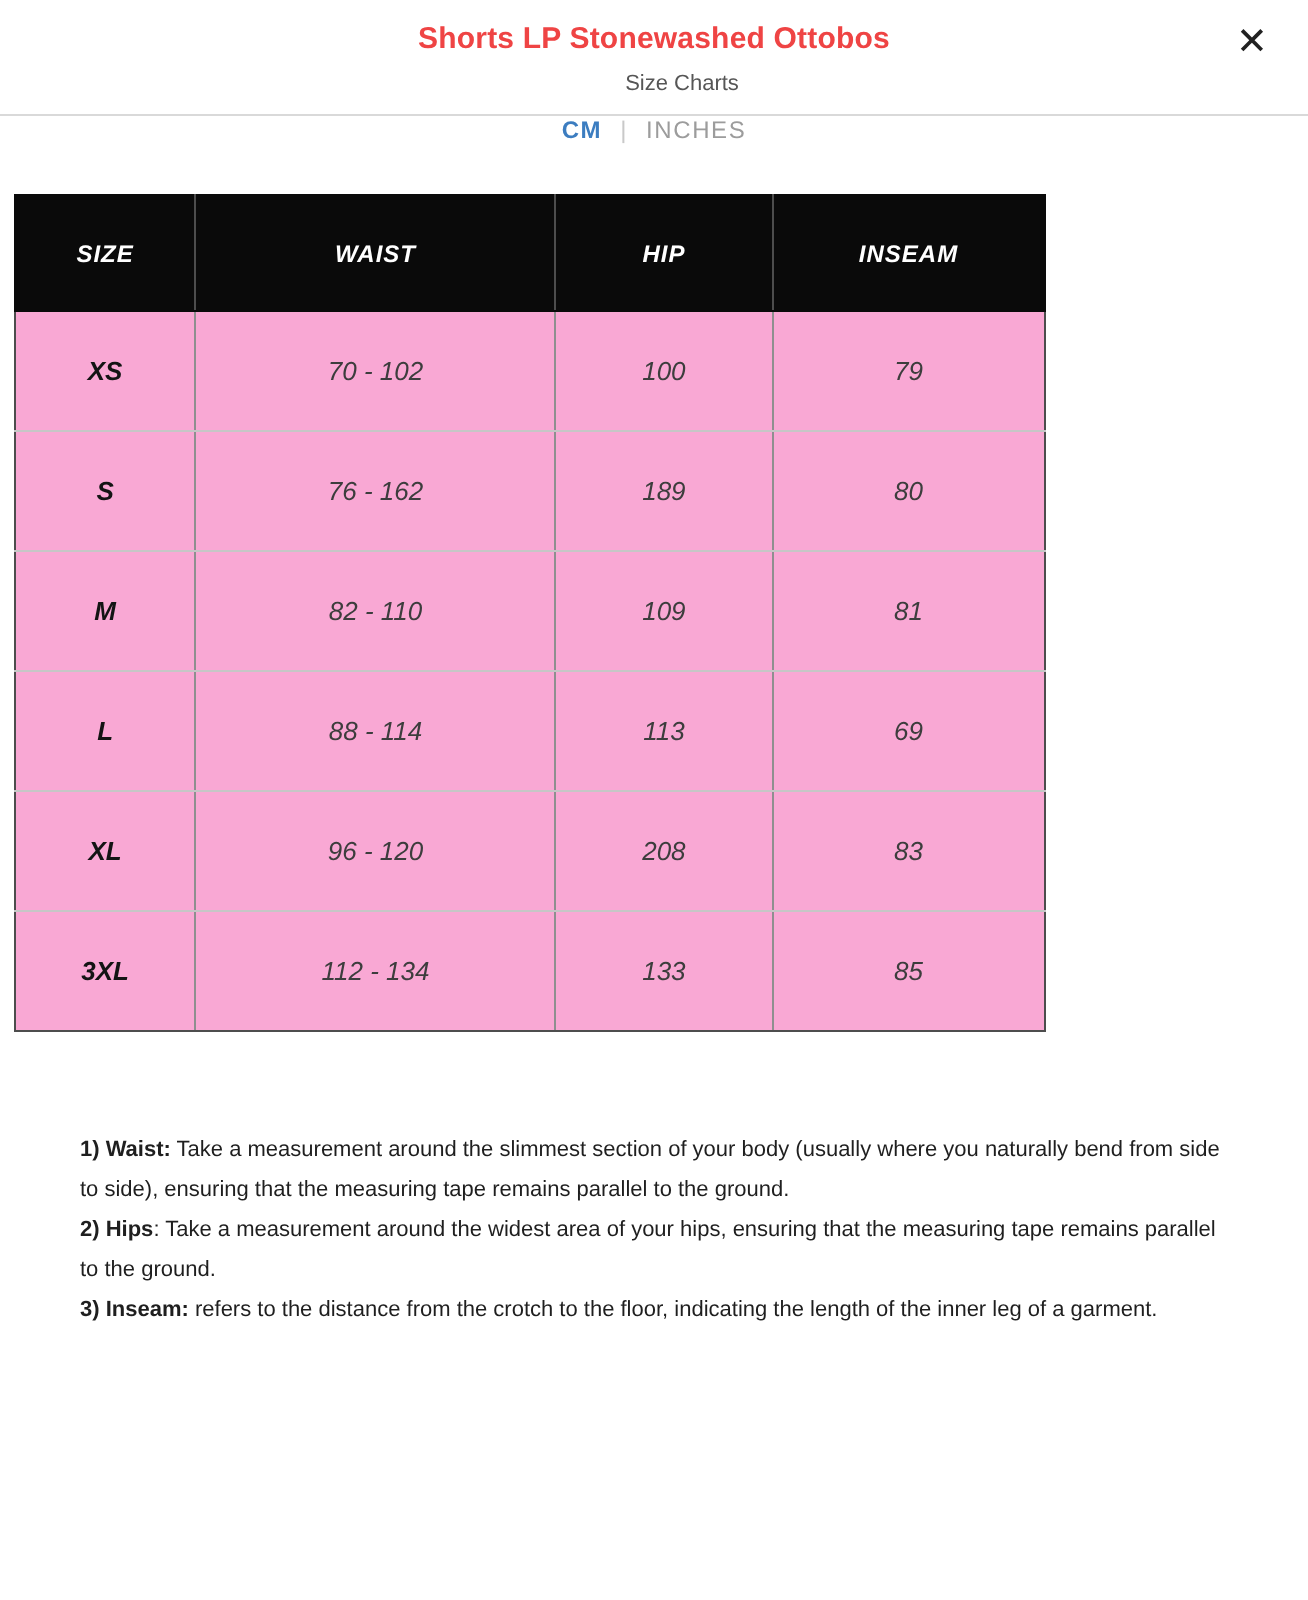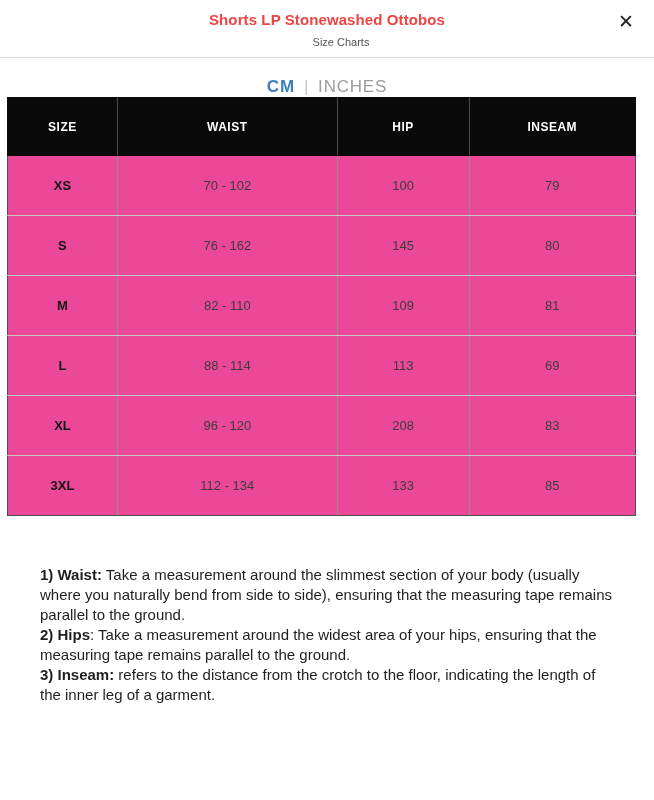--- a/index.html
+++ b/index.html
@@ -54,47 +54,48 @@
     text-align: center;
   }
   .header-divider {
     height: 1px;
     background: #d9d9d9;
   }
   
   .unit-toggle {
     height: 39px;
     display: flex;
-    align-items: flex-end;
+    align-items: flex-start;
     justify-content: center;
     gap: 9px;
-    font-size: 17px;
+    font-size: 12px;
     letter-spacing: 0.8px;
   }
   .unit-active {
     color: #3c7dc0;
     font-weight: 700;
     cursor: pointer;
   }
   .unit-sep {
     color: #c9c9c9;
     font-weight: 400;
   }
   .unit-inactive {
     color: #9c9c9c;
     font-weight: 400;
     cursor: pointer;
   }
   
   table.size-table {
-    width: 629px;
+    width: 516px;
     margin: 0 7px;
     border-collapse: collapse;
     table-layout: fixed;
     border: 1px solid #4d4d4d;
+    font-style: italic;
   }
   .size-table th {
     background: #0a0a0a;
     color: #ffffff;
     font-size: 12px;
     font-weight: 700;
     letter-spacing: 0.5px;
     height: 58px;
     text-align: center;
     border: 1px solid #0a0a0a;
@@ -104,33 +105,33 @@
   .size-table td {
     height: 60px;
     text-align: center;
     vertical-align: middle;
     font-size: 13px;
     color: #3d3d3d;
     border-top: 1px solid #c6c6c6;
     border-bottom: 1px solid #c6c6c6;
     border-left: 1px solid #8f8f8f;
     border-right: 1px solid #8f8f8f;
-    background: #ec4899;
+    background: #f9a8d4;
   }
   .size-table td:first-child { border-left: 1px solid #4d4d4d; }
   .size-table td:last-child { border-right: 1px solid #4d4d4d; }
   .size-table tr:last-child td { border-bottom: 1px solid #4d4d4d; }
   .size-table td.size-cell {
     font-weight: 700;
     color: #141414;
   }
   
   .notes {
     margin: 49px 40px 0 40px;
-    font-size: 15px;
+    font-size: 11px;
     line-height: 20px;
     color: #1f1f1f;
   }
   .notes p { margin: 0; }
   .notes b { font-weight: 700; }
 </style>
 </head>
 <body>
 
 <div class="modal">
@@ -169,21 +170,21 @@
     <tbody>
       <tr>
         <td class="size-cell">XS</td>
         <td>70 - 102</td>
         <td>100</td>
         <td>79</td>
       </tr>
       <tr>
         <td class="size-cell">S</td>
         <td>76 - 162</td>
-        <td>145</td>
+        <td>189</td>
         <td>80</td>
       </tr>
       <tr>
         <td class="size-cell">M</td>
         <td>82 - 110</td>
         <td>109</td>
         <td>81</td>
       </tr>
       <tr>
         <td class="size-cell">L</td>

